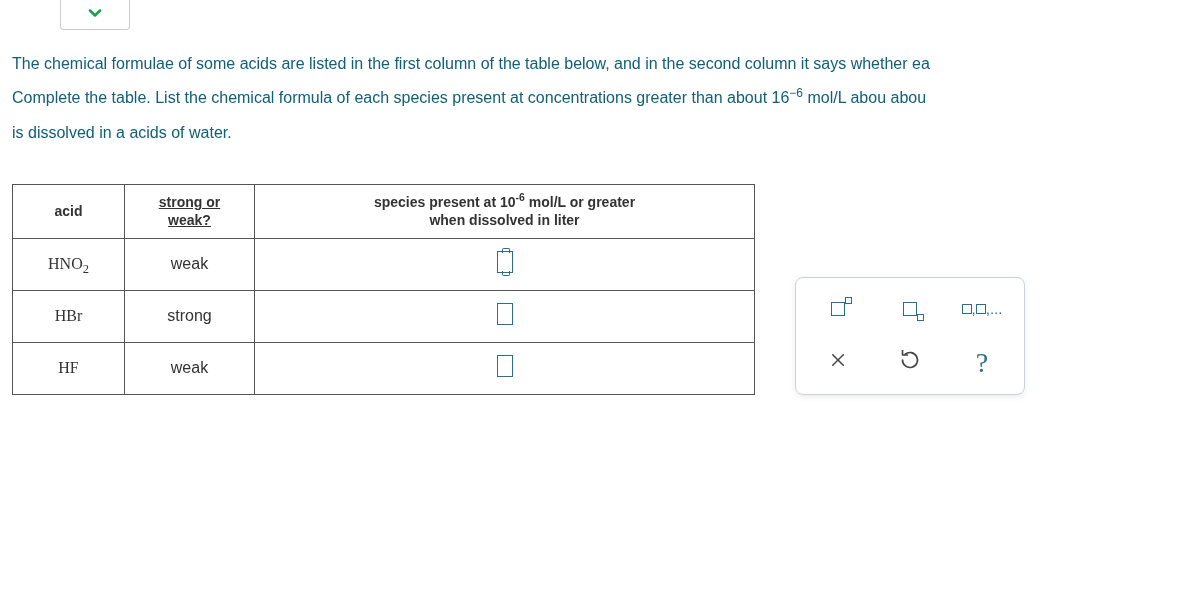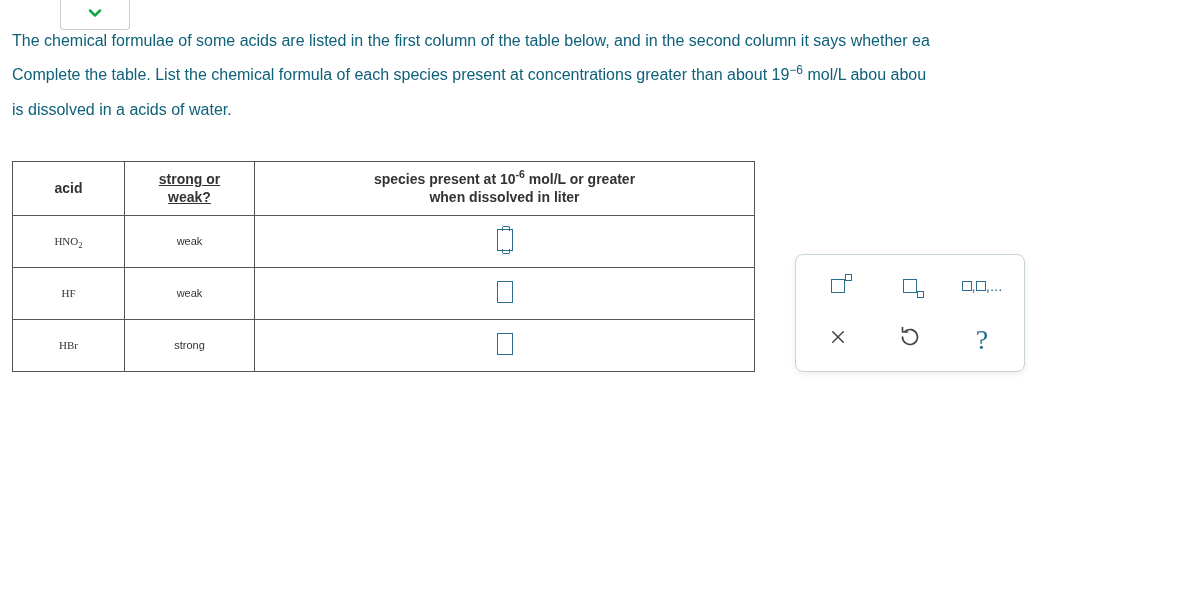--- a/index.html
+++ b/index.html
@@ -22,21 +22,21 @@
     border-left: 1px solid #ccc;
     border-right: 1px solid #ccc;
     border-bottom: 1px solid #ccc;
     display: flex;
     align-items: center;
     justify-content: center;
     border-radius: 0 0 4px 4px;
   }
   .content {
     position: absolute;
-    top: 30px;
+    top: 53px;
     left: 12px;
     right: 0;
   }
   .para {
     color: #0f6079;
     font-size: 16px;
     line-height: 1.4;
     margin-bottom: 12px;
     white-space: nowrap;
   }
@@ -62,21 +62,21 @@
     font-weight: bold;
     font-size: 14px;
     padding: 8px 6px;
     line-height: 1.3;
   }
   .col-acid { width: 112px; }
   .col-sw { width: 130px; text-decoration: underline; }
   .col-species { width: 500px; }
   table.acid td {
     height: 52px;
-    font-size: 11px;
+    font-size: 16px;
   }
   .acid-cell { font-family: "Times New Roman", serif; font-size: 19px; }
 
   .species-input {
     width: 16px;
     height: 22px;
     border: 1px solid #2b6f8f;
     display: inline-block;
     position: relative;
   }
@@ -137,21 +137,21 @@
   <span class="chevron-down-icon">
     <svg viewBox="0 0 24 24" fill="none" stroke="#14a34a" stroke-width="3" stroke-linecap="round" stroke-linejoin="round">
         <polyline points="6 9 12 15 18 9"></polyline>
       </svg>
   </span>
 </div>
 
 <div class="content">
   <p class="para">The chemical formulae of some acids are listed in the first column of the table below, and in the second column it says whether ea</p>
   <p class="para">
-    <span>Complete the table. List the chemical formula of each species present at concentrations greater than about 19</span><sup>−6</sup><span> mol/L abou abou</span>
+    <span>Complete the table. List the chemical formula of each species present at concentrations greater than about 16</span><sup>−6</sup><span> mol/L abou abou</span>
   </p>
   <p class="para">is dissolved in a acids of water.</p>
 
   <div class="main-row">
     <table class="acid">
       <thead>
         <tr>
           <th class="col-acid">acid</th>
           <th class="col-sw">strong or<br>weak?</th>
           <th class="col-species">
@@ -160,27 +160,27 @@
           </th>
         </tr>
       </thead>
       <tbody>
           <tr>
             <td class="acid-cell">HNO<sub>2</sub></td>
             <td>weak</td>
             <td><span class="species-input active"></span></td>
           </tr>
           <tr>
-            <td class="acid-cell">HF</td>
-            <td>weak</td>
+            <td class="acid-cell">HBr</td>
+            <td>strong</td>
             <td><span class="species-input"></span></td>
           </tr>
           <tr>
-            <td class="acid-cell">HBr</td>
-            <td>strong</td>
+            <td class="acid-cell">HF</td>
+            <td>weak</td>
             <td><span class="species-input"></span></td>
           </tr>
         </tbody>
     </table>
 
     <div class="tools">
       <div class="tools-row">
         <div class="tool-btn">
           <span class="glyph-box">
               <span class="glyph-sup"></span>

